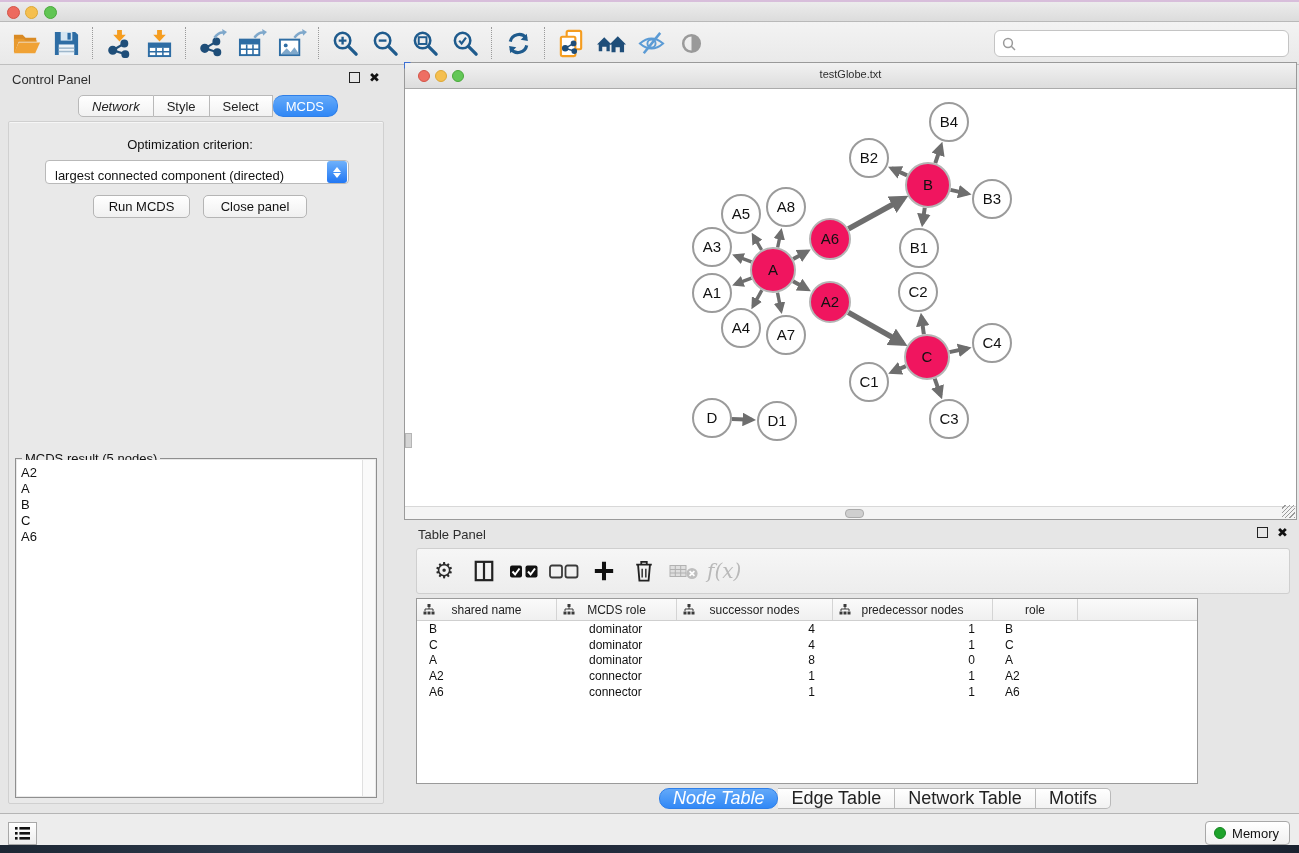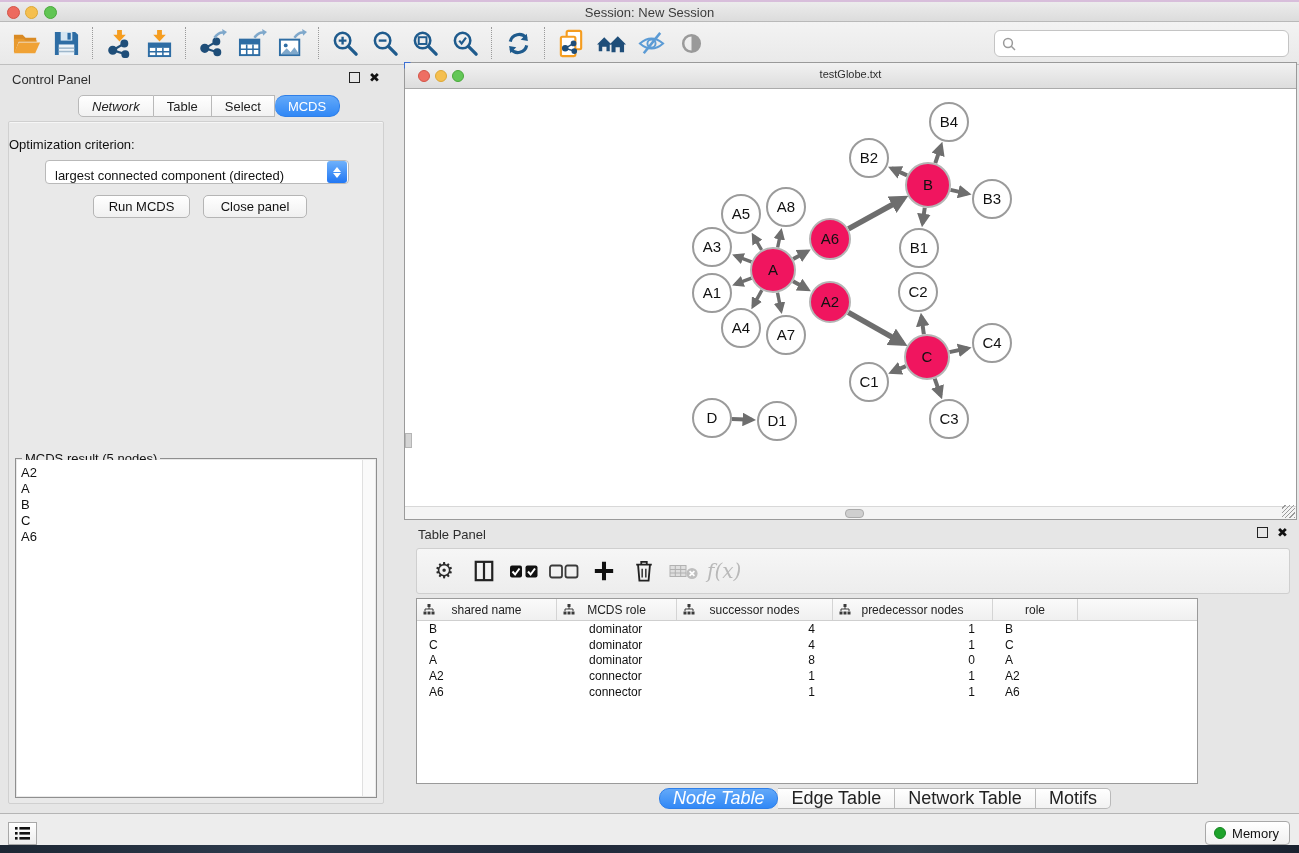--- a/index.html
+++ b/index.html
@@ -38,21 +38,21 @@
   .seg-tabs { position:absolute; display:flex; }
   .seg { height:22px; padding:0 13px; font-size:13px; color:#222; background:linear-gradient(#ffffff,#f2f2f2);
     border:1px solid #b9b9b9; border-left:none; display:flex; align-items:center; }
   .seg:first-child { border-left:1px solid #b9b9b9; border-radius:5px 0 0 5px;font-style:italic; }
   .seg:last-child { border-radius:0 5px 5px 0; }
   .seg.active { background:linear-gradient(#63a9f9,#3188f6); color:#fff; border-color:#2f7fe8;border-radius:10px; }
   #cp-tabs { left:78px; top:30px; }
 
   #cp-body { position:absolute; left:8px; top:56px; width:376px; height:683px;
     background:#e9e9e9; border:1px solid #d0d0d0; border-radius:2px; box-shadow:inset 0 1px 0 #f6f6f6; }
-  #opt-label { position:absolute; left:0; right:12px; top:15px; text-align:left; font-size:13px; color:#111; }
+  #opt-label { position:absolute; left:0; right:12px; top:15px; text-align:center; font-size:13px; color:#111; }
   #opt-select { position:absolute; left:36px; top:38px; width:304px; height:24px; background:#fff;
     border:1px solid #b9b9b9; border-radius:4px; display:flex; align-items:flex-end; }
   #opt-select .val { flex:1; font-size:13px; color:#111; padding-left:9px; white-space:nowrap; }
   #opt-stepper { width:20px; height:22px; margin-right:1px; border-radius:3px;
     background:linear-gradient(#6fb1fb,#2277f3); display:flex; flex-direction:column; align-items:center; justify-content:center; gap:1px; }
   #opt-stepper span { width:0; height:0; border-left:4px solid transparent; border-right:4px solid transparent; }
   #opt-stepper .up { border-bottom:5px solid #fff; }
   #opt-stepper .dn { border-top:5px solid #fff; }
   .mac-btn { position:absolute; height:23px; background:linear-gradient(#ffffff,#f0f0f0);
     border:1px solid #b5b5b5; border-radius:5px; font-size:13px; color:#111;
@@ -119,21 +119,20 @@
 </style>
 </head>
 <body>
 
 <div id="app">
 
   <div id="titlebar">
     <span class="tl red"></span>
     <span class="tl yel"></span>
     <span class="tl grn"></span>
-    <div id="main-title">Session: New Session</div>
   </div>
 
   <div id="toolbar">
     <div class="tbtn">
         <svg viewBox="0 0 30 26">
           <path d="M2 4h9l3 3h11v4H2z" fill="#d98a24"></path>
           <path d="M2 22V8h10l2 2h12v1H7L3 22z" fill="#e89a2e"></path>
           <path d="M7 12h22l-5 11H2z" fill="#f0a235"></path>
         </svg>
       </div>
@@ -278,21 +277,21 @@
   </div>
 
   <div id="control-panel">
     <div class="panel-head">Control Panel</div>
     <div class="wctl" style="right:12px;">
       <span class="float-ico"></span>
       <span class="close-ico">✖</span>
     </div>
     <div id="cp-tabs" class="seg-tabs">
         <div class="seg">Network</div>
-        <div class="seg">Table</div>
+        <div class="seg">Style</div>
         <div class="seg">Select</div>
         <div class="seg active">MCDS</div>
       </div>
     <div id="cp-body">
       <div id="opt-label">Optimization criterion:</div>
       <div id="opt-select">
         <span class="val">largest connected component (directed)</span>
         <span id="opt-stepper">
             <span class="up"></span>
             <span class="dn"></span>

